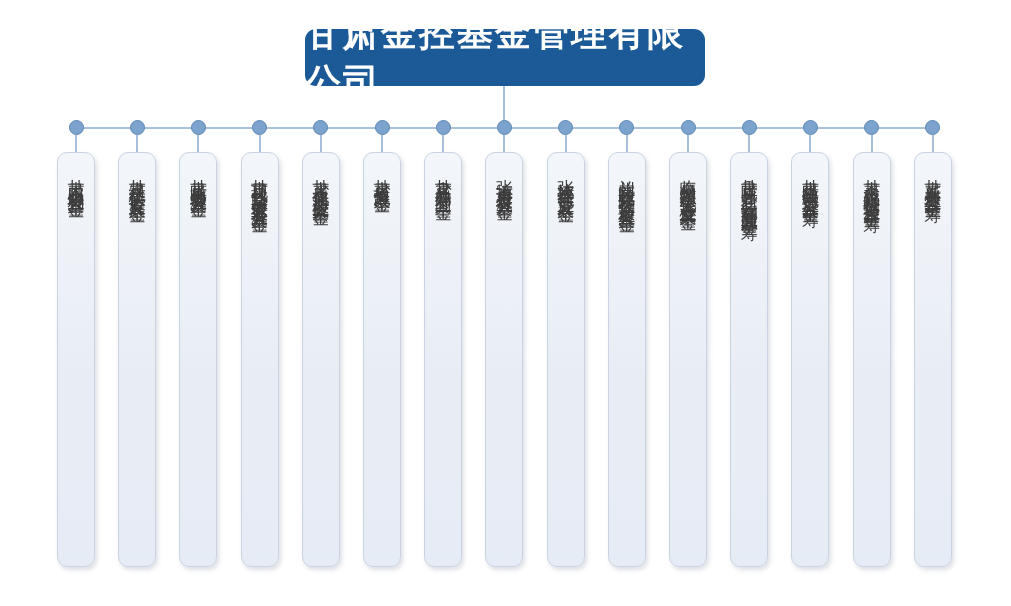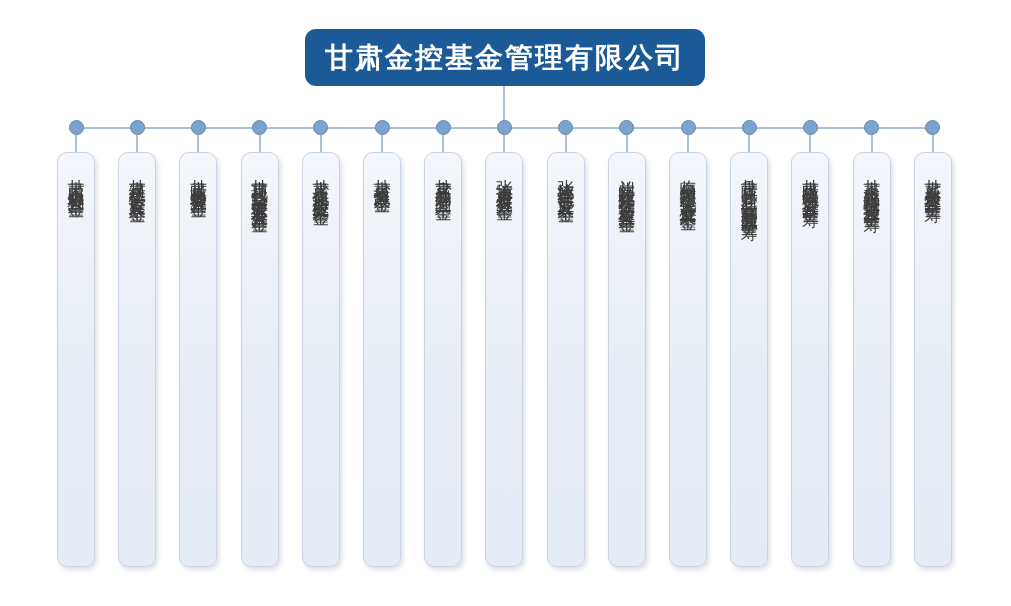--- a/index.html
+++ b/index.html
@@ -17,21 +17,21 @@
     left: 305px;
     top: 29px;
     width: 400px;
     height: 57px;
     background: var(--header-bg, #1b5a96);
     border-radius: 11px;
     display: flex;
     align-items: center;
     justify-content: center;
     color: #ffffff;
-    font-size: 28px;
+    font-size: 36px;
     font-weight: bold;
     letter-spacing: 2px;
     box-sizing: border-box;
   }
   
   .stem {
     position: absolute;
     left: 503px;
     top: 86px;
     width: 2px;

